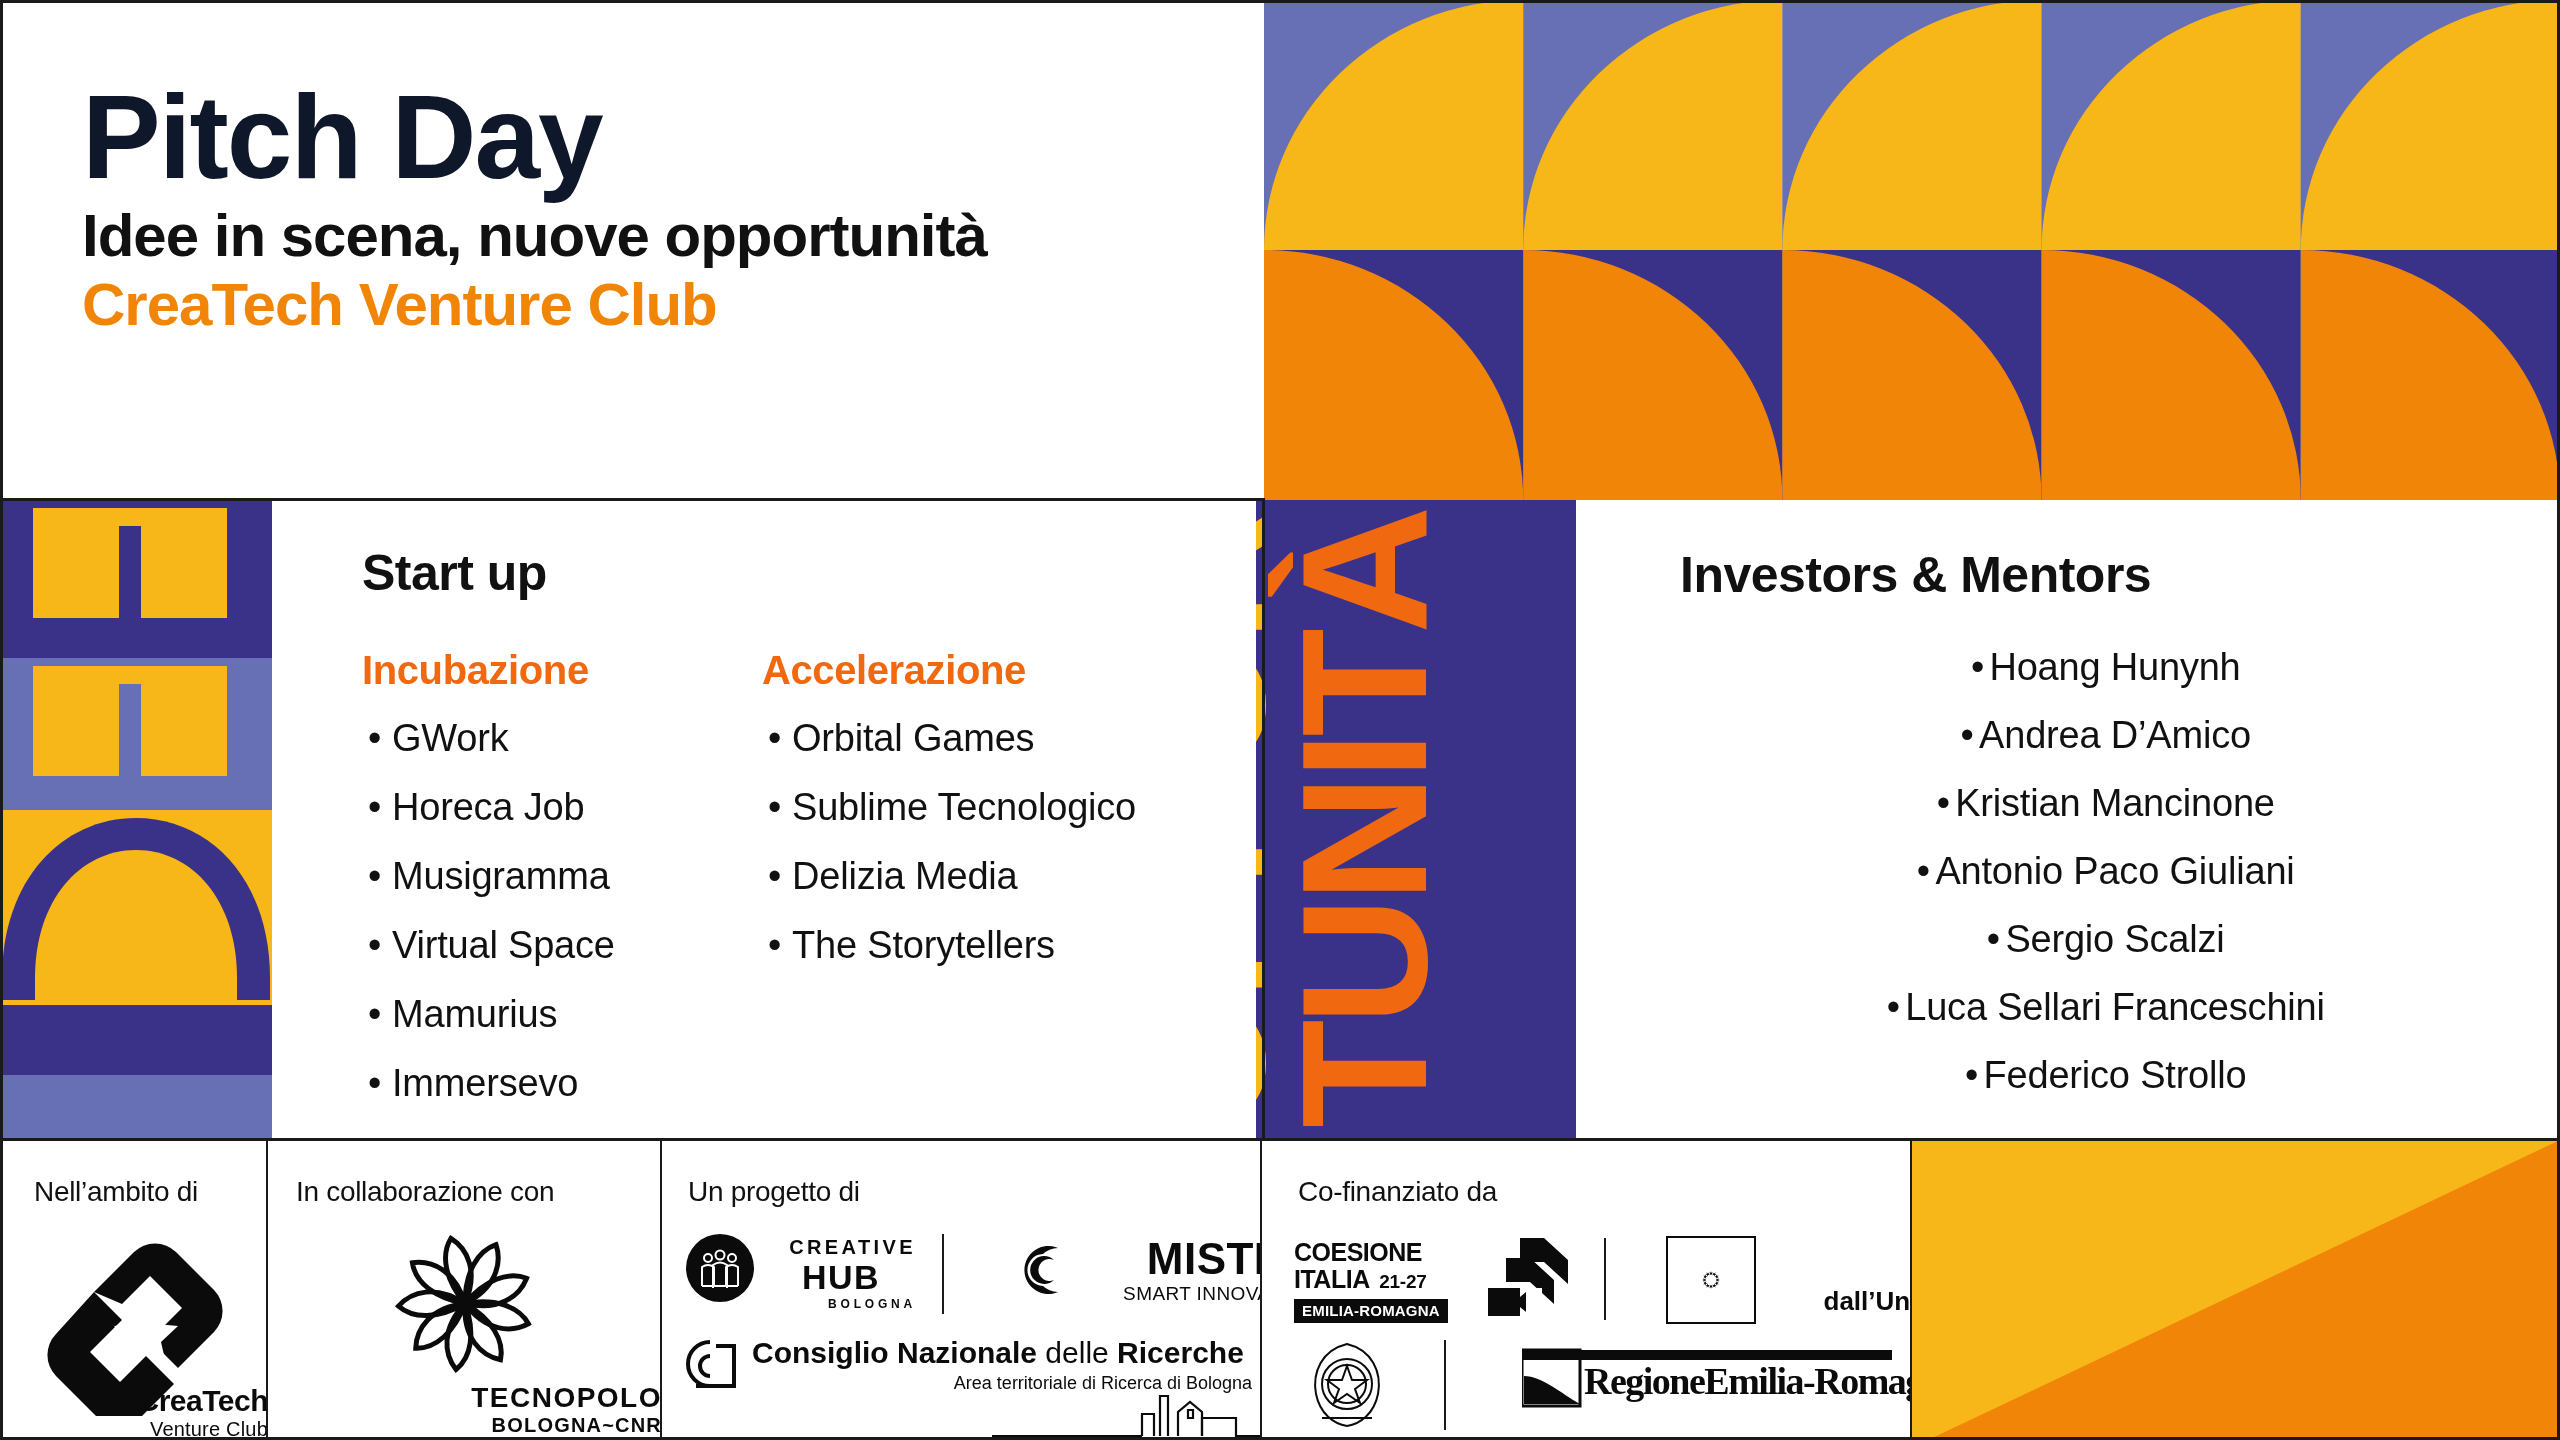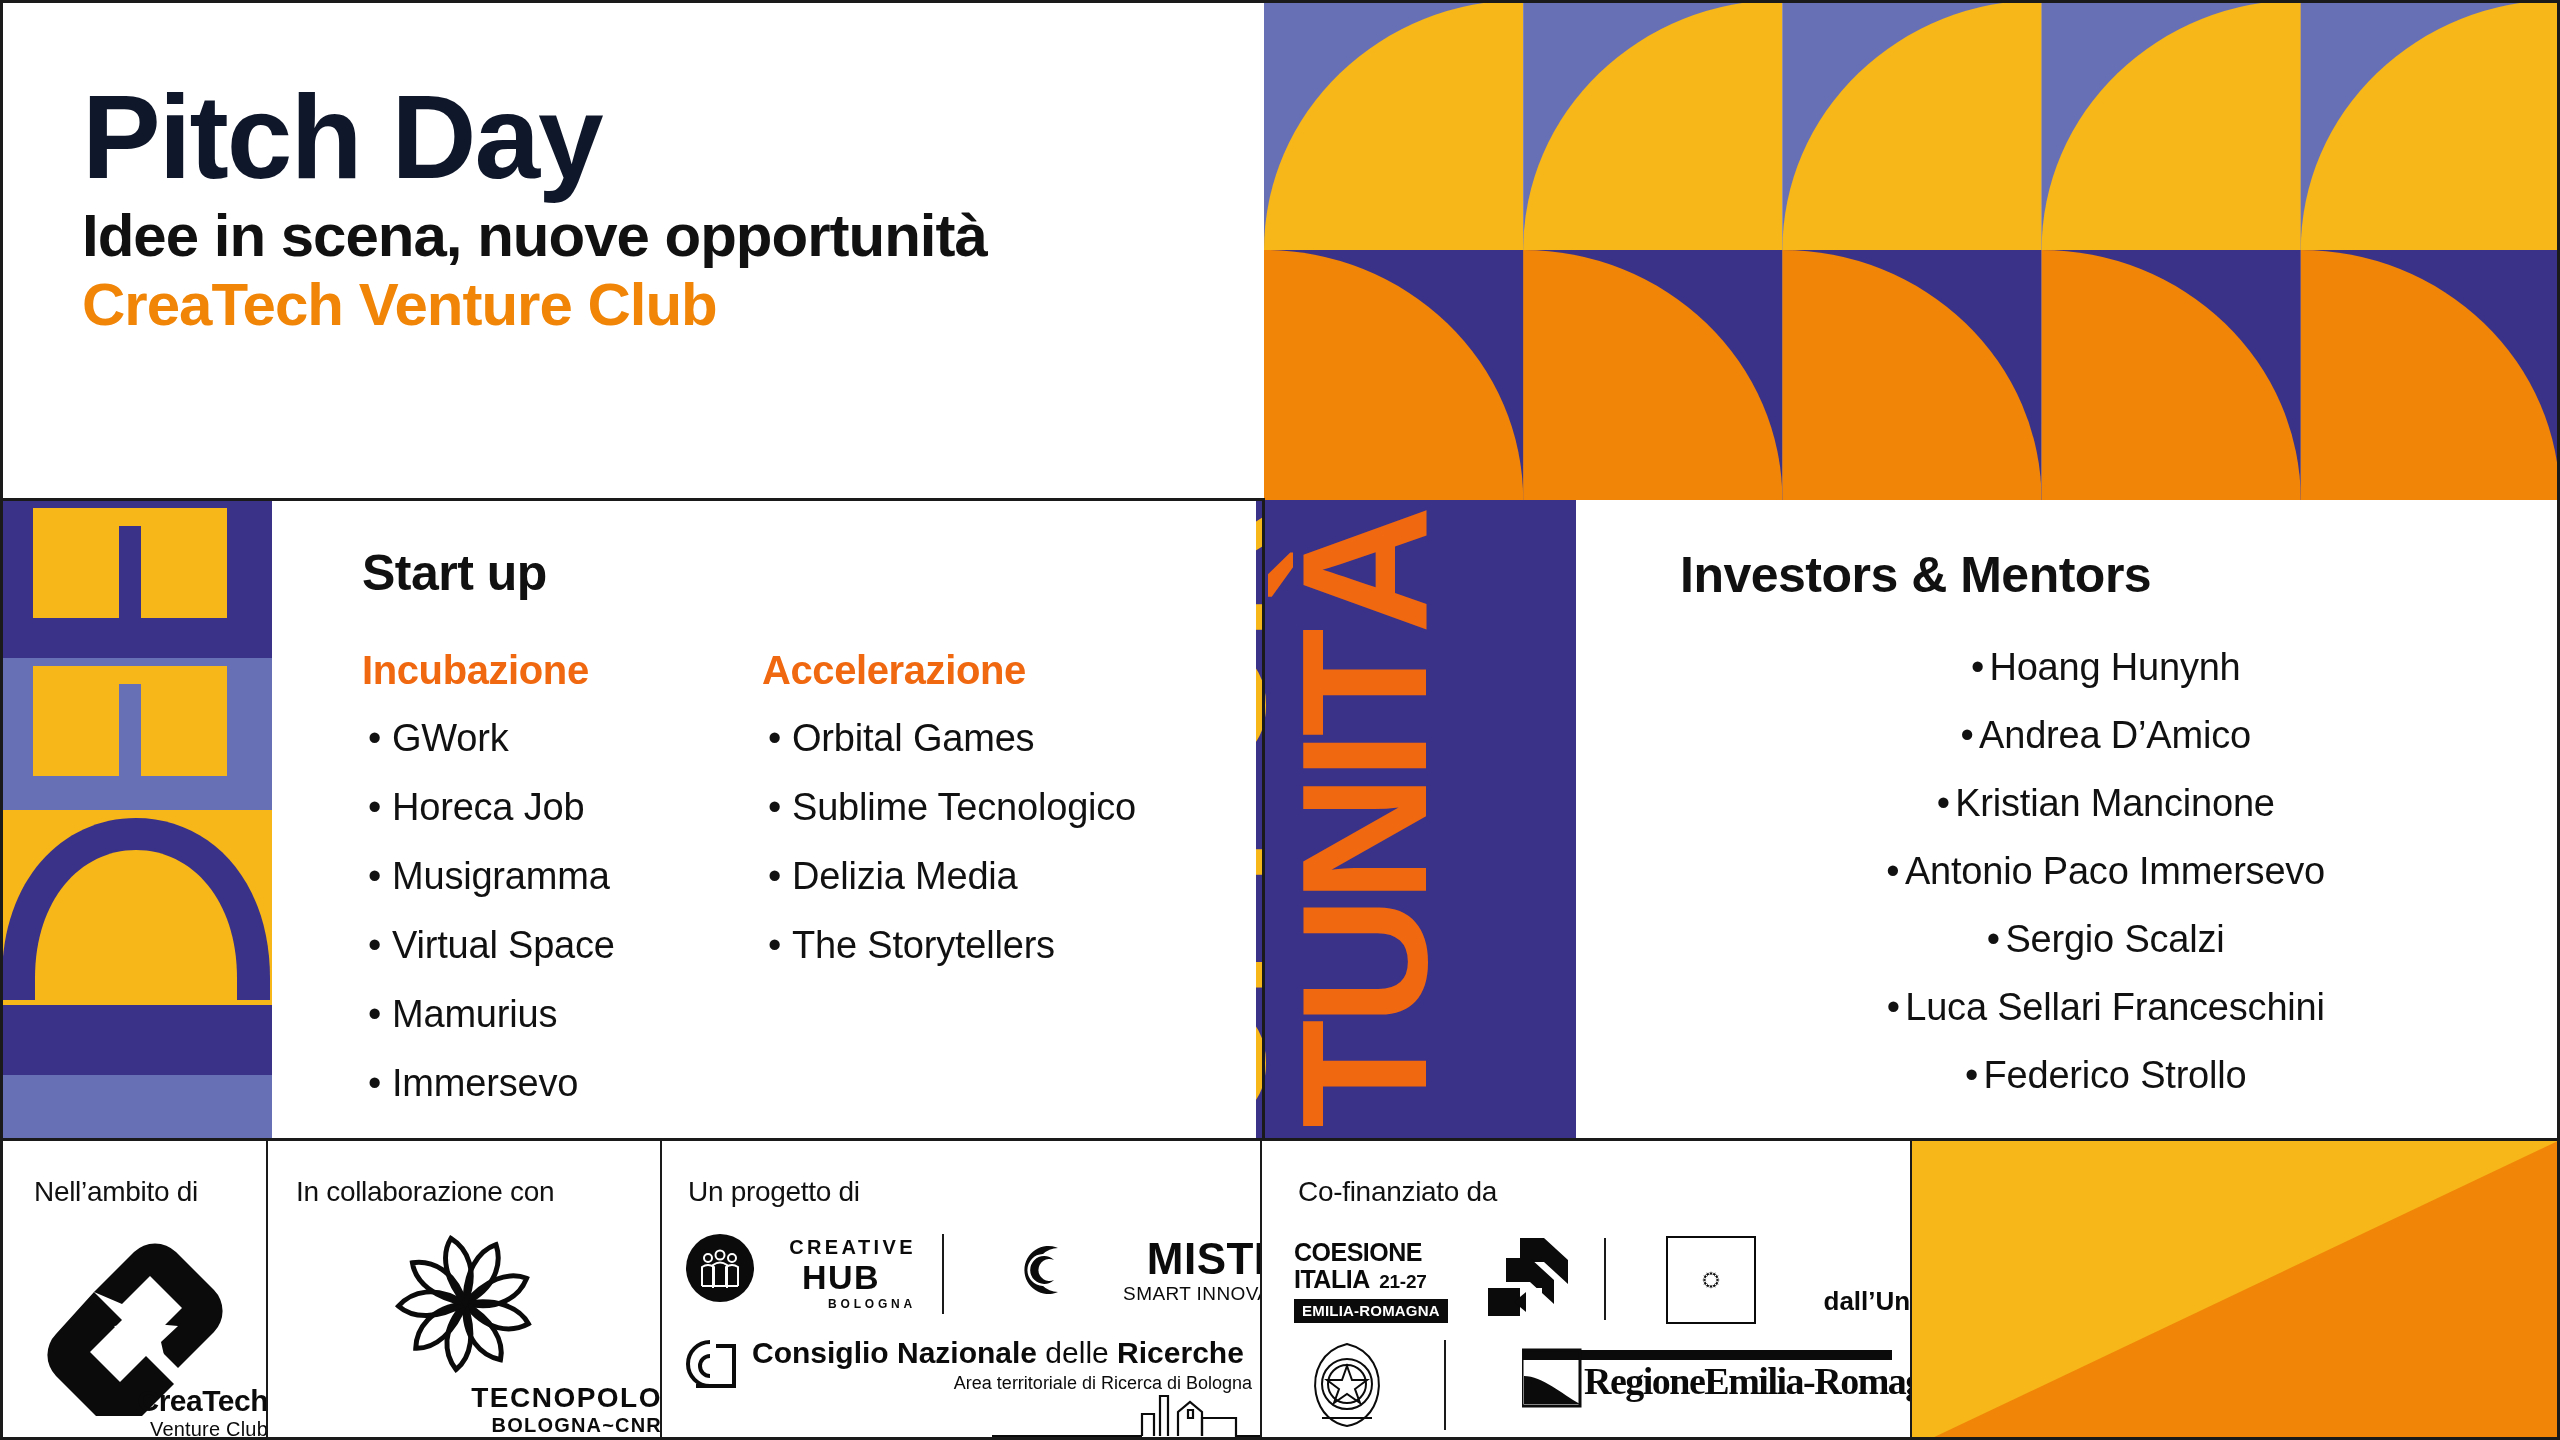--- a/index.html
+++ b/index.html
@@ -215,21 +215,21 @@
 
     <div class="inv-panel">
       <div class="inv-title">
         <div class="panel-heading">Investors &amp; Mentors</div>
       </div>
       <div class="inv-list">
         <ul class="bullets">
           <li>Hoang Hunynh</li>
           <li>Andrea D’Amico</li>
           <li>Kristian Mancinone</li>
-          <li>Antonio Paco Immersevo</li>
+          <li>Antonio Paco Giuliani</li>
           <li>Sergio Scalzi</li>
           <li>Luca Sellari Franceschini</li>
           <li>Federico Strollo</li>
         </ul>
       </div>
     </div>
   </div>
 
   <div class="footer">
 

